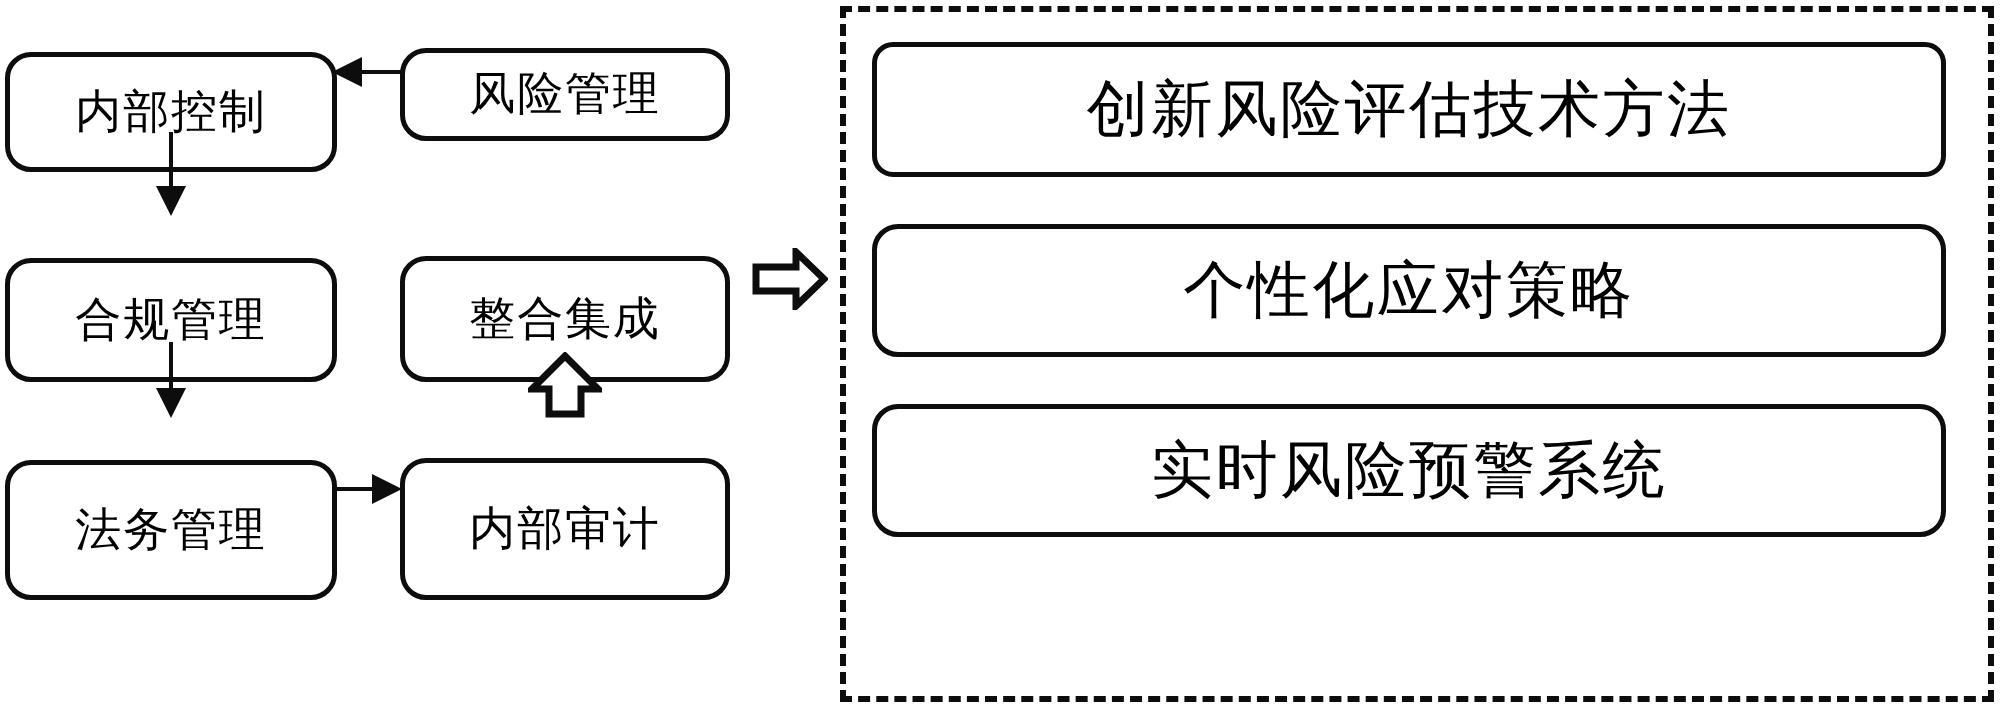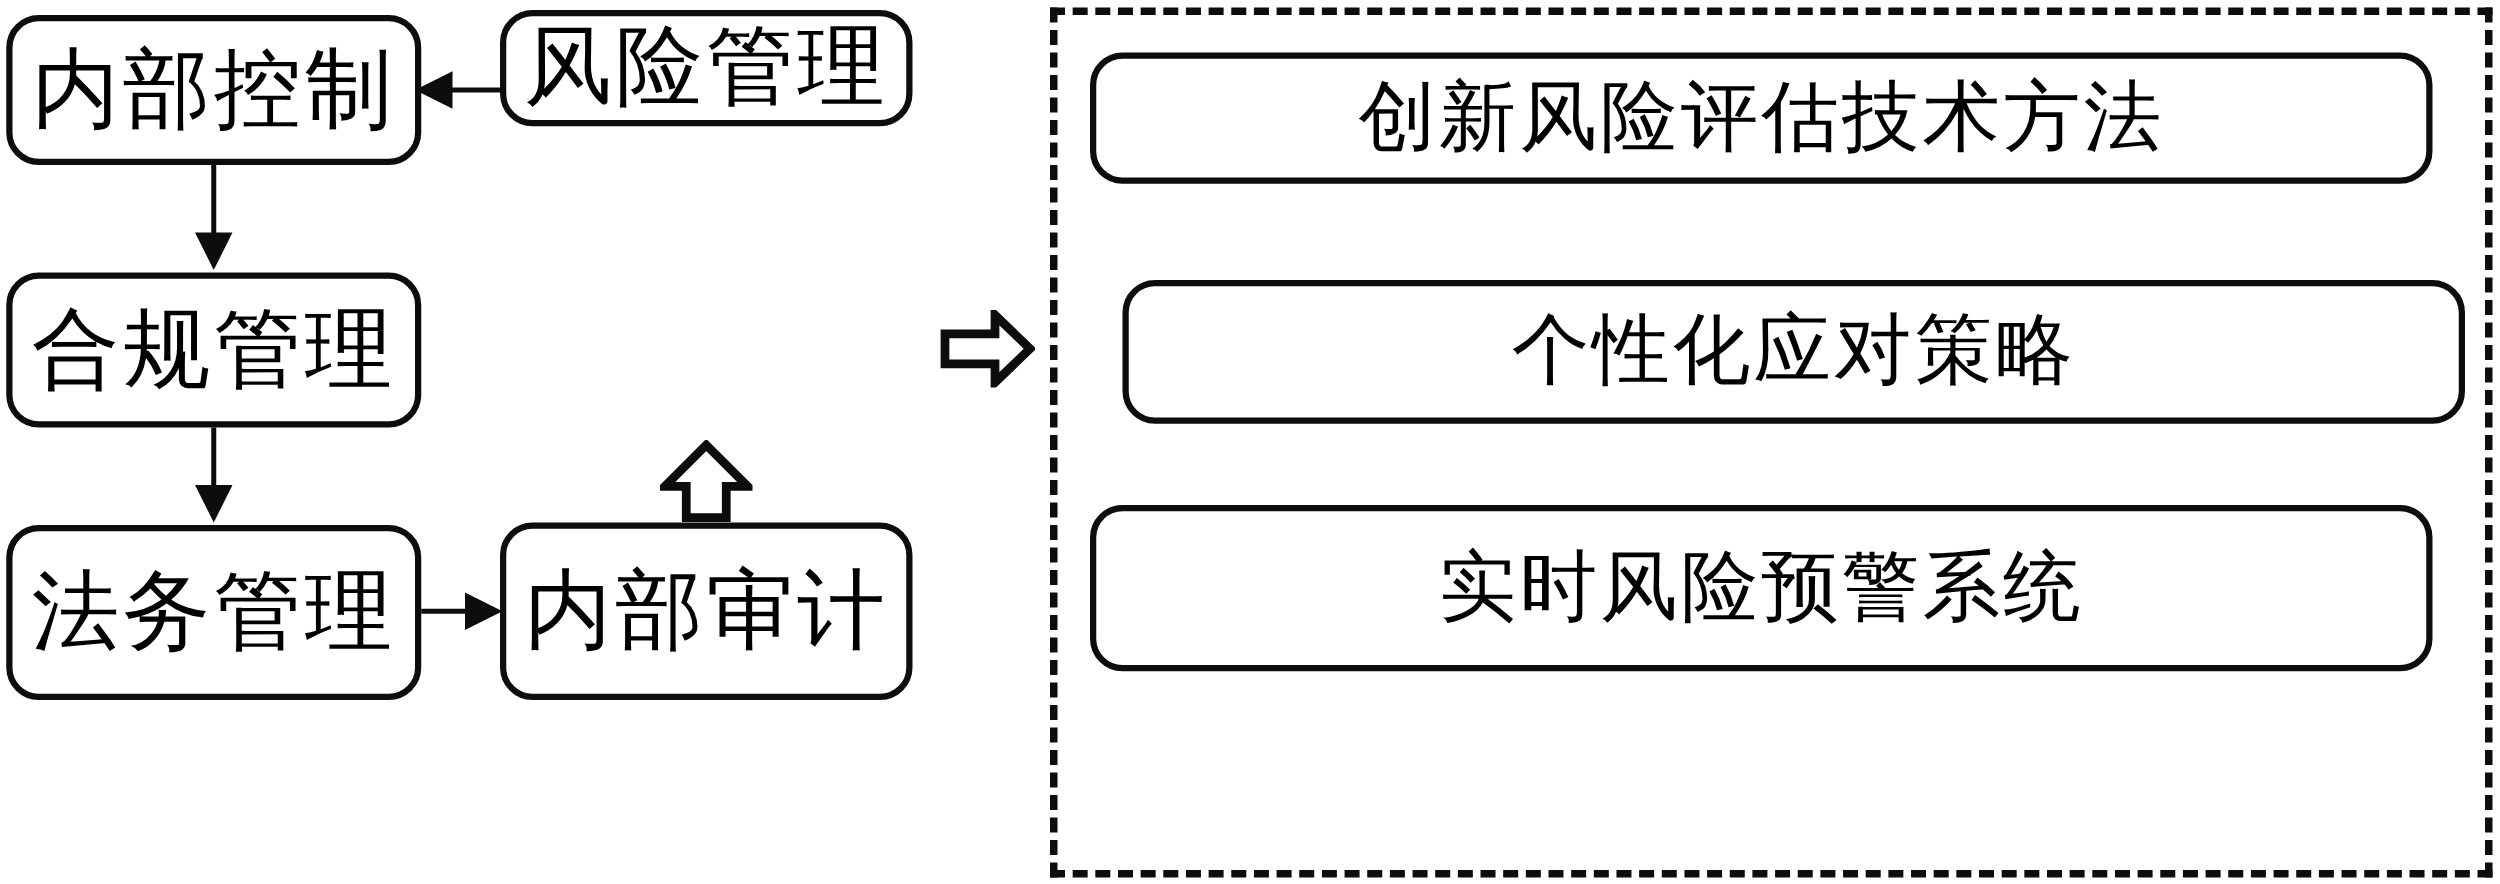--- a/index.html
+++ b/index.html
@@ -23,21 +23,21 @@
     border-radius:26px;
     background:#ffffff;
     display:flex;
     align-items:center;
     justify-content:center;
     text-align:center;
     line-height:1.1;
     letter-spacing:0.04em;
     white-space:nowrap;
   }
-  .node.left{ font-size:70px; }
+  .node.left{ font-size:46px;margin-top:40px; }
   .node.right{ font-size:62px; }
 
   
   .dashed-panel{
     position:absolute;
     box-sizing:border-box;
     border:6px dashed #0d0d0d;
     background:transparent;
   }
 
@@ -94,20 +94,23 @@
   </div>
 
   <div class="node left" style="left:400px; top:8px; width:330px; height:93px;">
     <span>风险管理</span>
   </div>
 
   <div class="node left" style="left:5px; top:218px; width:332px; height:124px;">
     <span>合规管理</span>
   </div>
 
+  <div class="node left" style="left:400px; top:216px; width:330px; height:126px;">
+    <span>整合集成</span>
+  </div>
 
   <div class="node left" style="left:400px; top:418px; width:330px; height:142px;">
     <span>内部审计</span>
   </div>
 
   <div class="node left" style="left:5px; top:420px; width:332px; height:140px;">
     <span>法务管理</span>
   </div>
 
   <div class="hline" style="left:360px; top:70px; width:42px;"></div>
@@ -129,25 +132,25 @@
   </div>
 
   <div class="hollow-arrow" style="left:752px; top:248px; width:76px; height:62px;">
     <svg viewBox="0 0 76 62" preserveAspectRatio="none">
       <polygon points="4,19 44,19 44,4 72,31 44,58 44,43 4,43"></polygon>
     </svg>
   </div>
 
   <div class="dashed-panel" style="left:840px; top:6px; width:1154px; height:696px;"></div>
 
-  <div class="node right" style="left:872px; top:42px; width:1074px; height:105px;">
+  <div class="node right" style="left:872px; top:42px; width:1074px; height:135px;border-radius:21px;">
     <span>创新风险评估技术方法</span>
   </div>
 
-  <div class="node right" style="left:872px; top:224px; width:1074px; height:115px;margin-left:26px;">
+  <div class="node right" style="left:872px; top:224px; width:1074px; height:133px;">
     <span>个性化应对策略</span>
   </div>
 
   <div class="node right" style="left:872px; top:404px; width:1074px; height:133px;">
     <span>实时风险预警系统</span>
   </div>
 
 </div>
 
 </body></html>

